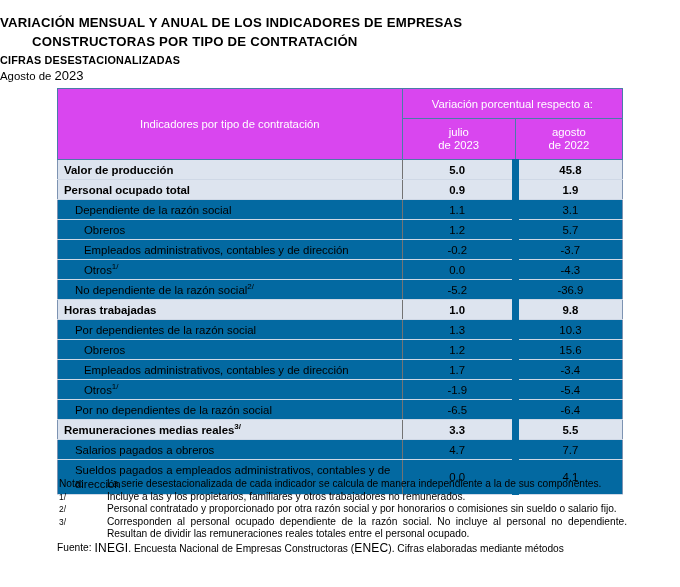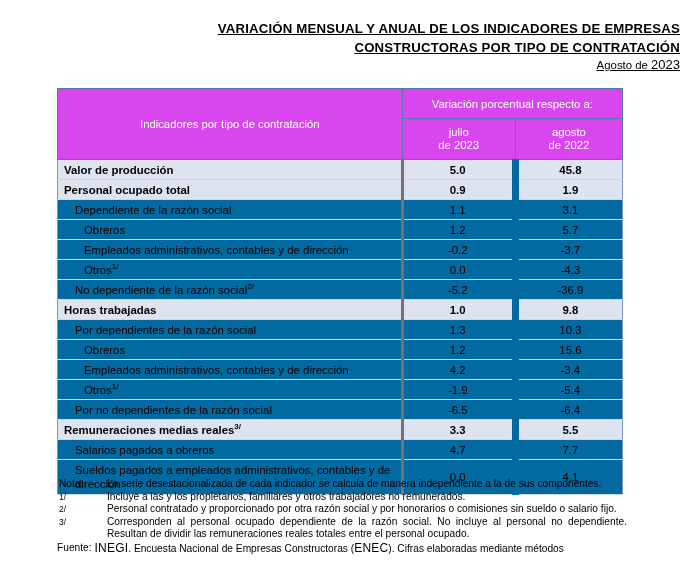--- a/index.html
+++ b/index.html
@@ -11,23 +11,22 @@
     width: 680px;
     height: 587px;
     font-family: "Liberation Sans", sans-serif;
     color: #000000;
     overflow: hidden;
     position: relative;
   }
 
   
   .title-block {
-    padding-top: 20px;
-    text-align: right;
-    text-decoration: underline;
+    padding-top: 14px;
+    text-align: left;
   }
   .title-line1 {
     font-size: 13.2px;
     font-weight: bold;
     letter-spacing: 0.2px;
     line-height: 18px;
     text-transform: uppercase;
   }
   .title-line2 {
     font-size: 13.2px;
@@ -108,21 +107,21 @@
     height: 15px;
     vertical-align: middle;
     background: #0369a1;
   }
   tbody tr.hl td { background: #dde4ef; }
   tbody td.label {
     text-align: left;
     padding-left: 6px;
     padding-right: 6px;
     border-left: none;
-    border-right: 3px solid #737373;
+    border-right: 1px solid #737373;
   }
   tbody td.val {
     text-align: center;
     border-left: none;
     border-right: 7px solid #0369a1;
   }
   tbody td.val.last { border-right: none; }
   tbody tr.bold td { font-weight: bold; }
   tbody td.label.lvl0 { padding-left: 6px; }
   tbody td.label.lvl1 { padding-left: 17px; }
@@ -164,20 +163,21 @@
   .src-key { flex: 0 0 auto; padding-right: 3px; }
   .src-body { flex: 1 1 auto; text-align: justify; }
   .sc { font-size: 12px; letter-spacing: 0.2px; }
 </style>
 </head>
 <body>
 
 <div class="title-block">
   <div class="title-line1">Variación mensual y anual de los indicadores de empresas</div>
   <div class="title-line2">constructoras por tipo de contratación</div>
+  <div class="title-sub">Cifras desestacionalizadas</div>
   <div class="title-date">
     <span>Agosto de </span><span class="yr">2023</span>
   </div>
 </div>
 
 <div class="table-wrap">
   <table class="main">
     <colgroup>
       <col class="c-ind">
       <col class="c-v1">
@@ -245,21 +245,21 @@
           <td class="val">1.3</td>
           <td class="val last">10.3</td>
         </tr>
         <tr>
           <td class="label lvl2">Obreros</td>
           <td class="val">1.2</td>
           <td class="val last">15.6</td>
         </tr>
         <tr>
           <td class="label lvl2">Empleados administrativos, contables y de dirección</td>
-          <td class="val">4.2</td>
+          <td class="val">1.7</td>
           <td class="val last">-3.4</td>
         </tr>
         <tr>
           <td class="label lvl2">Otros<sup class="fn">1/</sup></td>
           <td class="val">-1.9</td>
           <td class="val last">-5.4</td>
         </tr>
         <tr>
           <td class="label lvl1">Por no dependientes de la razón social</td>
           <td class="val">-6.5</td>

